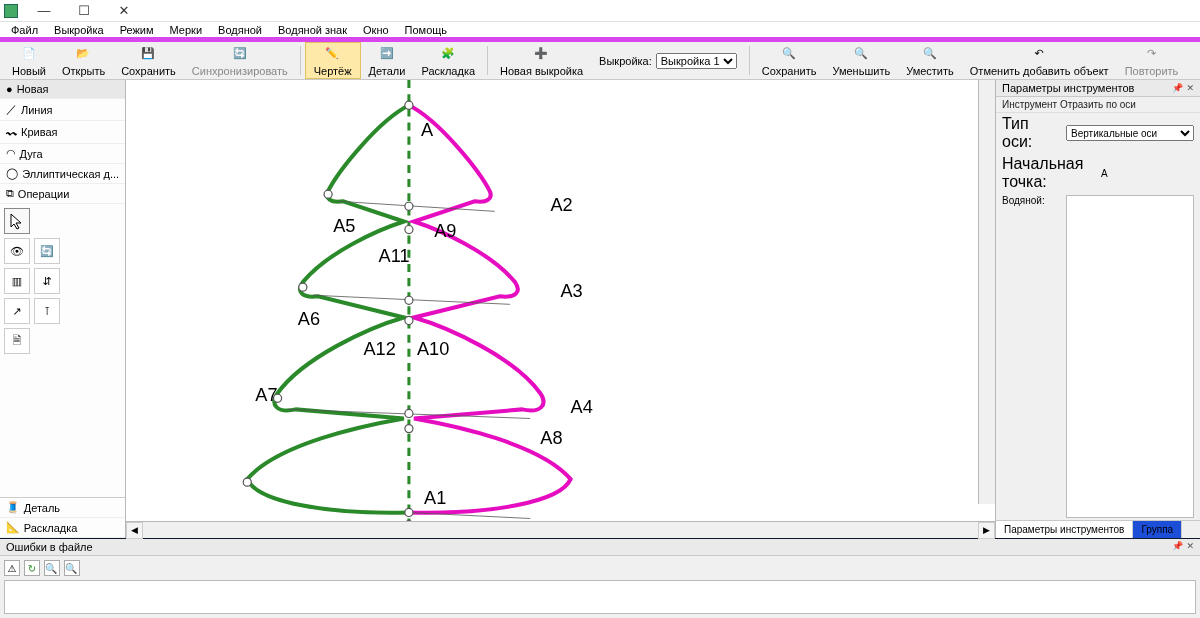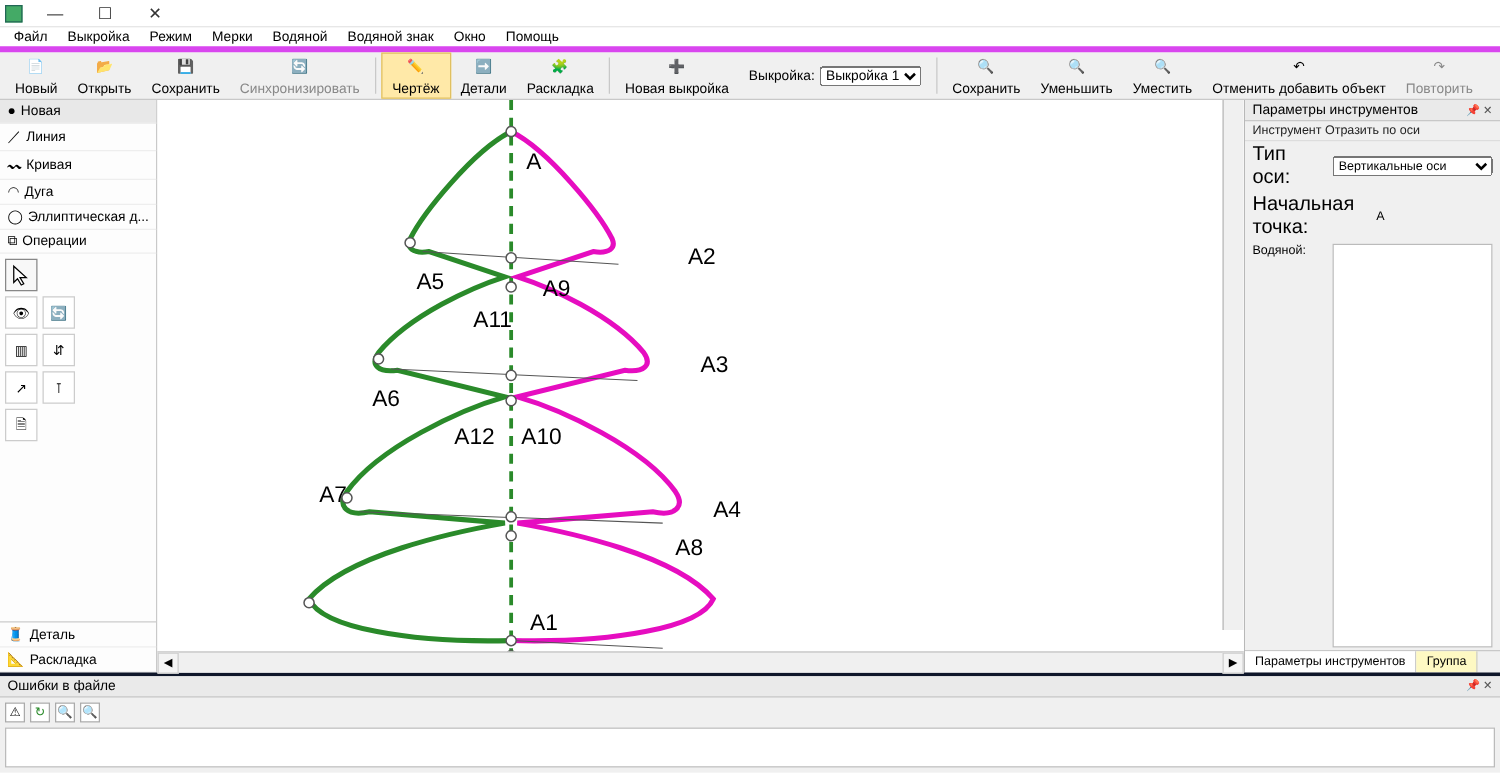--- a/index.html
+++ b/index.html
@@ -56,24 +56,24 @@
   .rightpanel{width:205px;background:var(--bg);border-left:1px solid var(--border);display:flex;flex-direction:column}
   .rp-title{background:#eaeaea;border-bottom:1px solid #c8c8c8;padding:2px 6px;display:flex;align-items:center;justify-content:space-between;font-size:10px}
   .rp-sub{padding:2px 6px;font-size:10px;color:#222;border-bottom:1px solid #ddd}
   .rp-row{display:flex;align-items:center;padding:2px 6px;gap:4px}
   .rp-row label{width:60px;font-size:16px}
   .rp-row select,.rp-row input{flex:1;font-size:10px;height:16px}
   .rp-row .val{font-size:10px}
   .rp-body{flex:1;display:flex;padding:2px 6px;gap:4px}
   .rp-body textarea{flex:1;font-size:10px;resize:none;border:1px solid #bbb}
   .rp-tabs{display:flex;border-top:1px solid #c8c8c8}
-  .rp-tabs div{padding:3px 8px;font-size:10px;border-right:1px solid #ccc;background:#fef9c3}
+  .rp-tabs div{padding:3px 8px;font-size:10px;border-right:1px solid #ccc;background:#1d4ed8}
   .rp-tabs div.active{background:#fff}
   
-  .bottomdock{height:80px;border-top:3px solid #0f172a;background:var(--bg);display:flex;flex-direction:column}
+  .bottomdock{height:80px;border-top:1px solid #0f172a;background:var(--bg);display:flex;flex-direction:column}
   .bd-title{background:#eaeaea;border-bottom:1px solid #c8c8c8;padding:2px 6px;display:flex;justify-content:space-between;font-size:10px}
   .bd-filter{padding:4px;display:flex;align-items:center;gap:4px}
   .bd-filter .fico{width:16px;height:16px;border:1px solid #aaa;background:#fff;display:flex;align-items:center;justify-content:center;font-size:10px}
   .bd-filter input{flex:1;height:18px;font-size:10px;padding:0 4px;color:#888}
   .bd-list{flex:1;background:#fff;border:1px solid #bbb;margin:0 4px 4px 4px}
   .pin{font-size:9px;color:#555}
   .plabel{font:18px/1 Arial;fill:#000}
   .pt{fill:#fff;stroke:#555;stroke-width:1.2}
 </style>
 </head>

